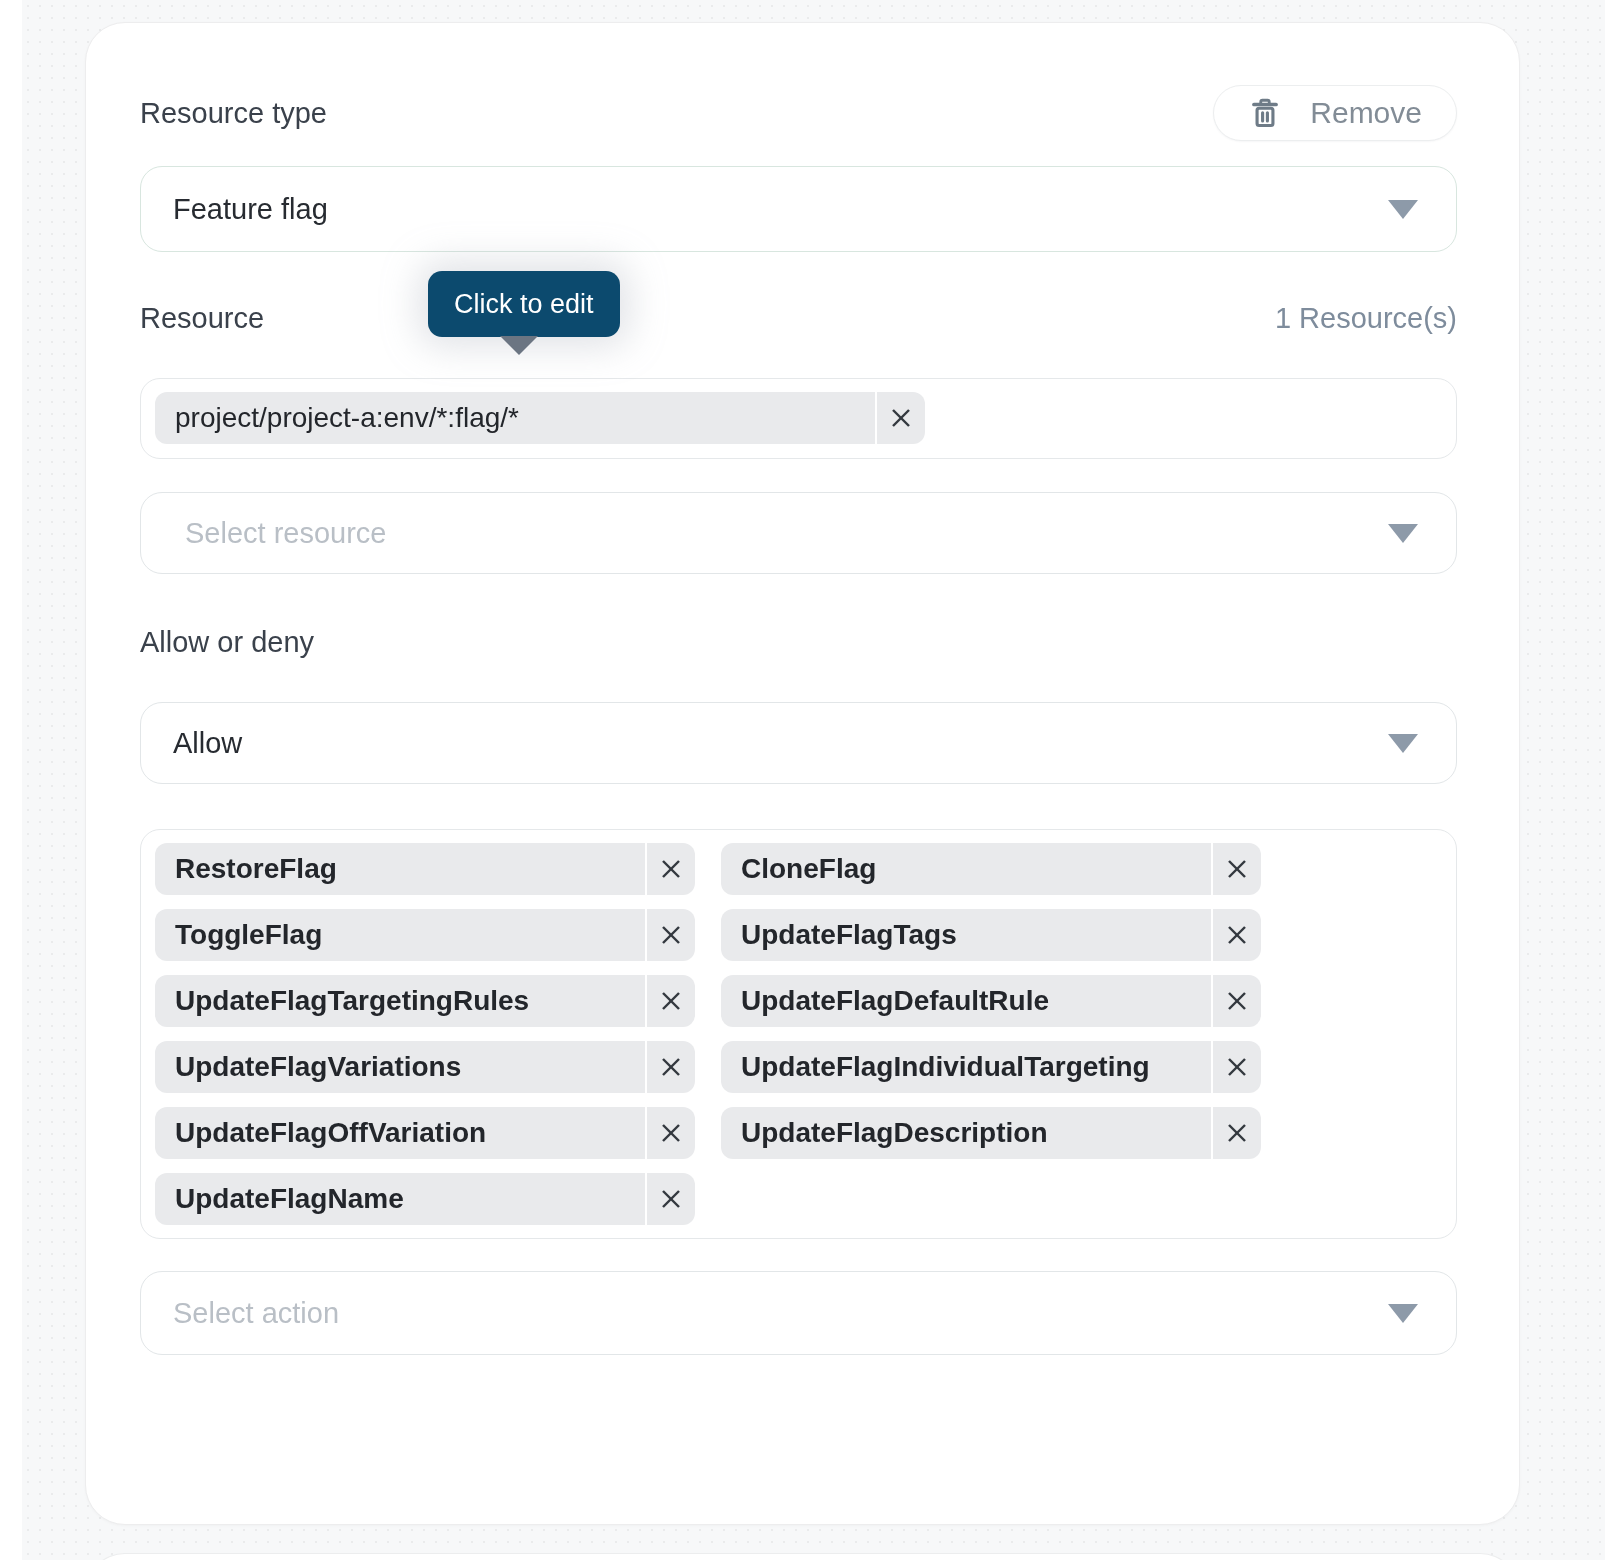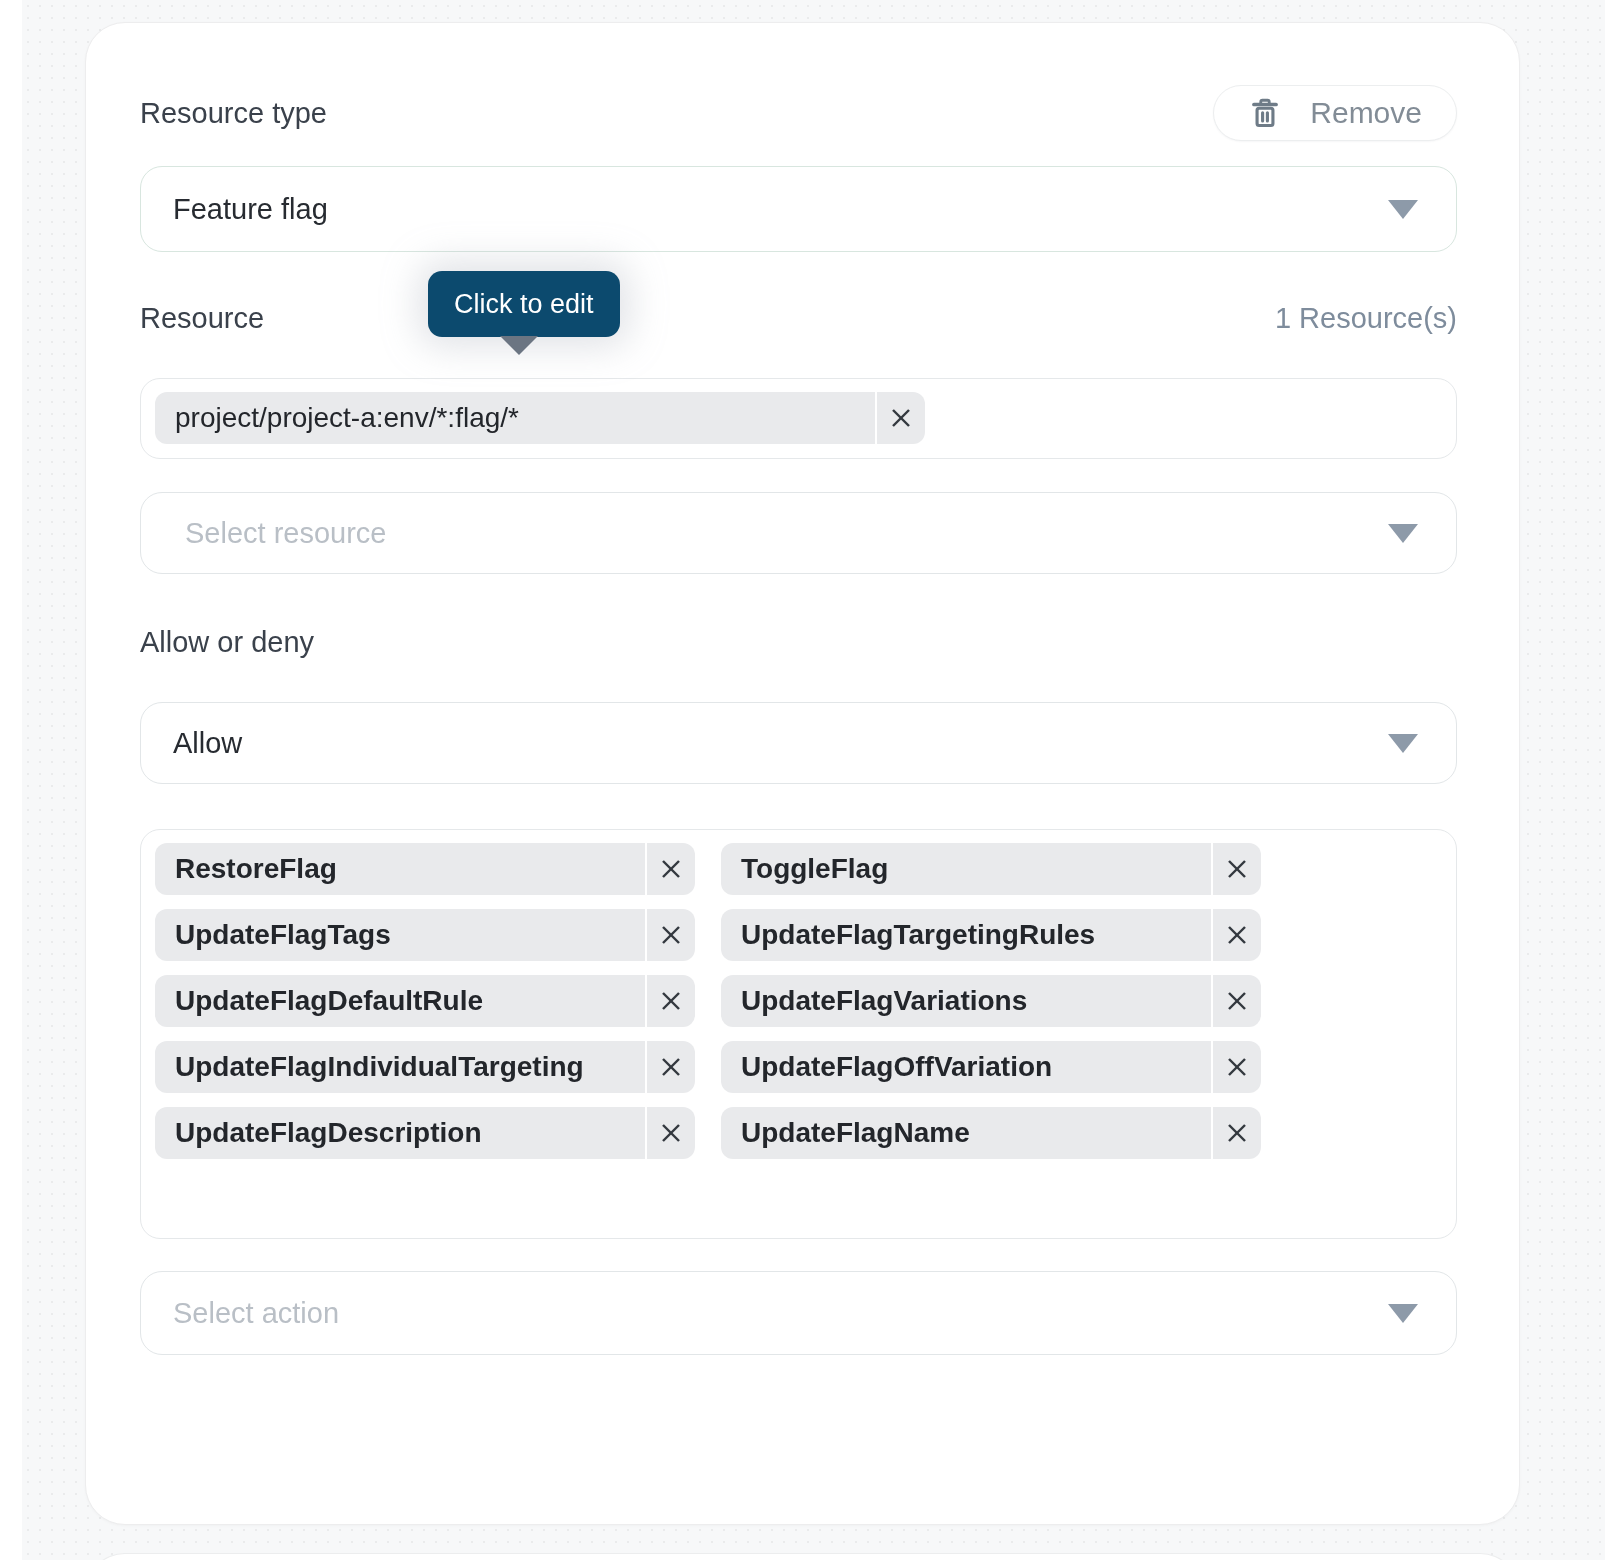--- a/index.html
+++ b/index.html
@@ -225,20 +225,29 @@
   <div class="chip">
     <span class="chip-label">RestoreFlag</span>
     <button class="chip-x">
       <svg width="26" height="26" viewBox="0 0 26 26">
         <line x1="5" y1="5" x2="21" y2="21" stroke="#33383f" stroke-width="2.4"></line>
         <line x1="21" y1="5" x2="5" y2="21" stroke="#33383f" stroke-width="2.4"></line>
       </svg>
     </button>
   </div>
 
+  <div class="chip">
+    <span class="chip-label">CloneFlag</span>
+    <button class="chip-x">
+      <svg width="26" height="26" viewBox="0 0 26 26">
+        <line x1="5" y1="5" x2="21" y2="21" stroke="#33383f" stroke-width="2.4"></line>
+        <line x1="21" y1="5" x2="5" y2="21" stroke="#33383f" stroke-width="2.4"></line>
+      </svg>
+    </button>
+  </div>
 
   <div class="chip">
     <span class="chip-label">ToggleFlag</span>
     <button class="chip-x">
       <svg width="26" height="26" viewBox="0 0 26 26">
         <line x1="5" y1="5" x2="21" y2="21" stroke="#33383f" stroke-width="2.4"></line>
         <line x1="21" y1="5" x2="5" y2="21" stroke="#33383f" stroke-width="2.4"></line>
       </svg>
     </button>
   </div>

